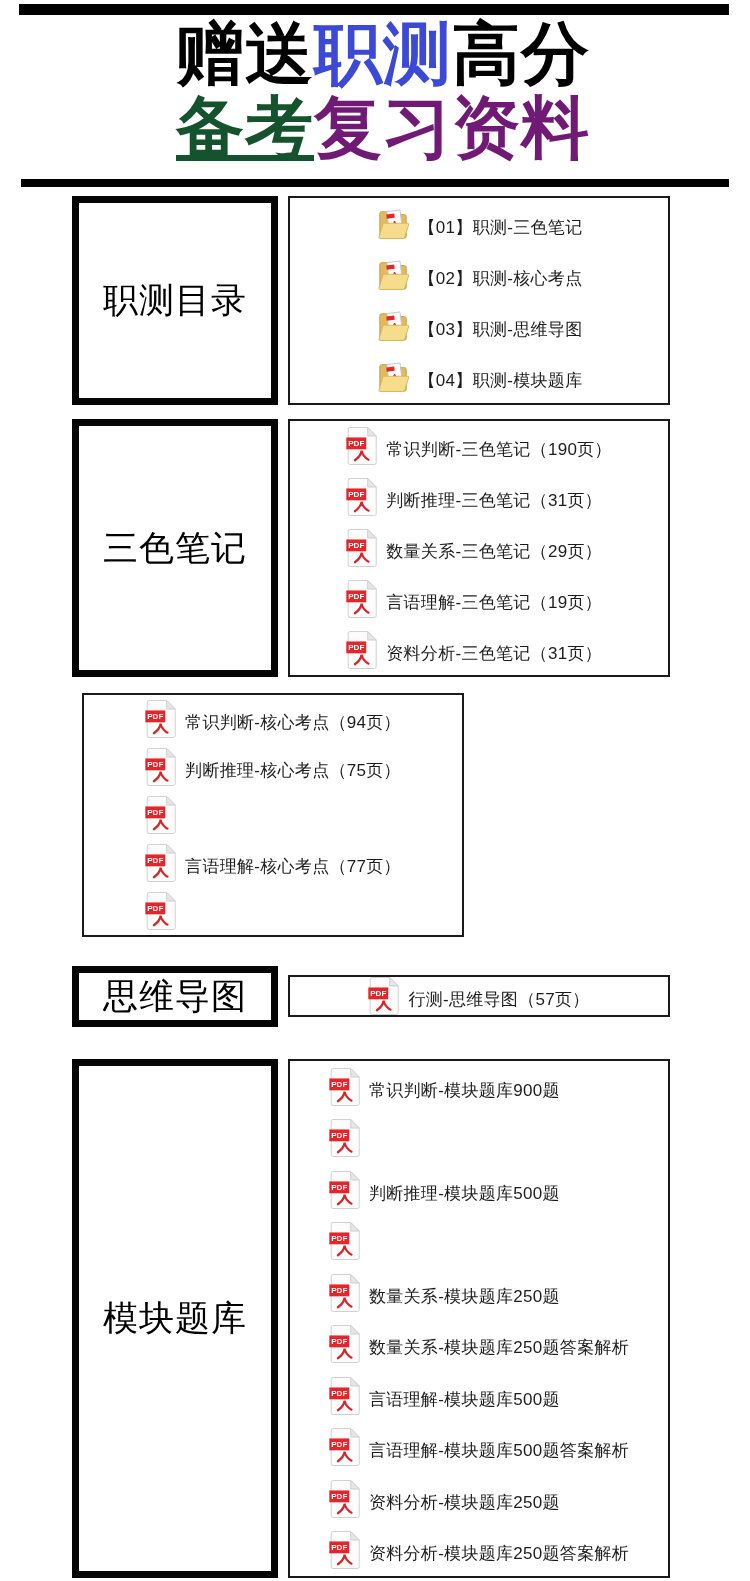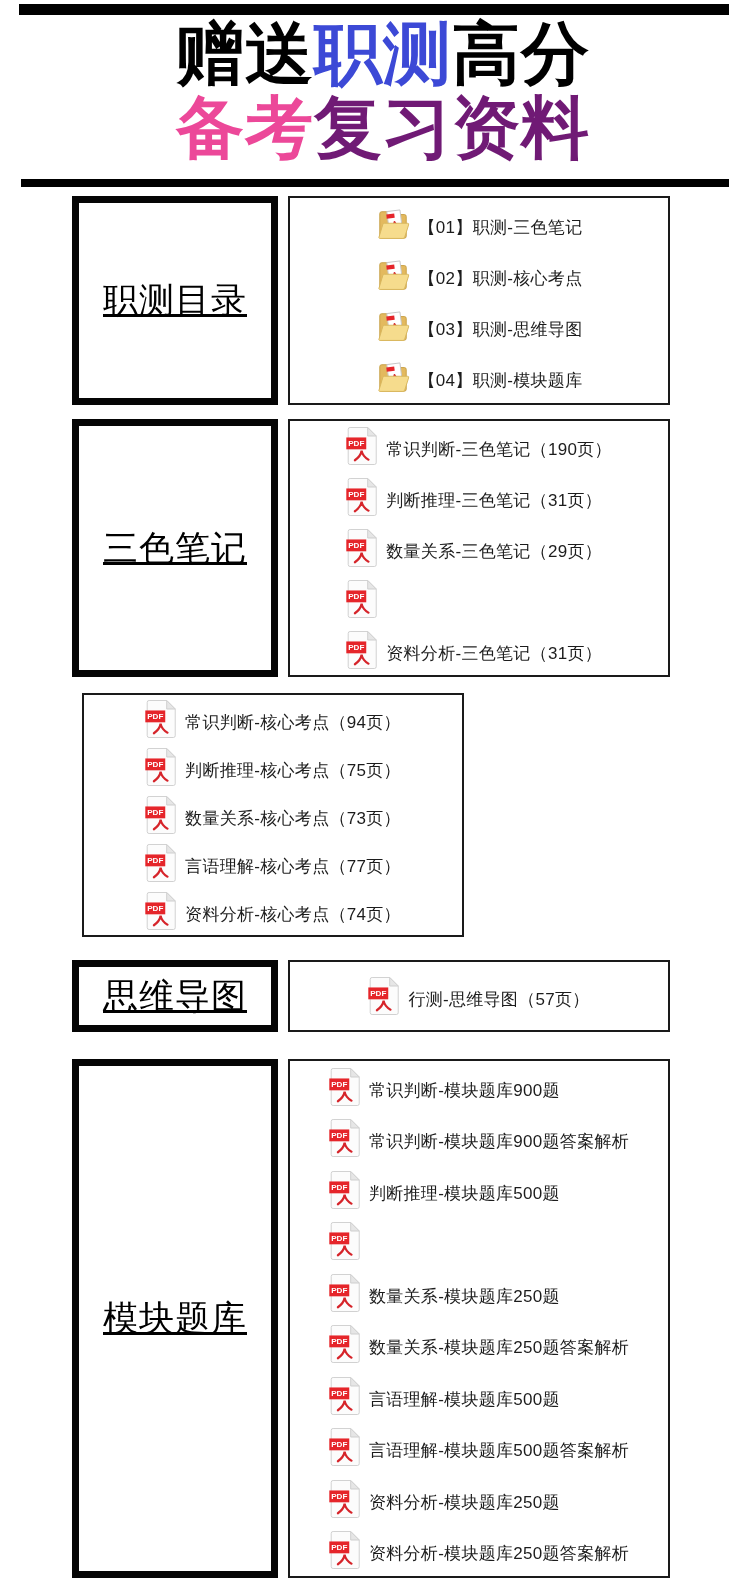--- a/index.html
+++ b/index.html
@@ -21,26 +21,26 @@
   .header-text .seg { font-weight:900; }
   .divider {
     position:absolute; left:21px; top:179px; width:708px; height:8px;
     background:#000;
   }
   .sections { position:absolute; left:72px; top:196px; width:598px; }
   .section { display:flex; }
   .section:nth-of-type(1) { height:209px; margin-bottom:14px; }
   .section:nth-of-type(2) { height:258px; margin-bottom:16px; }
   .section:nth-of-type(3) { height:244px; margin-bottom:23px; }
-  .section:nth-of-type(4) { height:72px;  margin-bottom:27px; }
+  .section:nth-of-type(4) { height:72px;  margin-bottom:27px;align-items:center; }
   .section:nth-of-type(5) { height:519px; margin-bottom:0; }
   .label-box {
     width:206px; flex-shrink:0; box-sizing:border-box;
     border:7px solid #050505; background:#fff;
-    display:flex; align-items:center; justify-content:center;text-decoration:underline;
+    display:flex; align-items:center; justify-content:center;
   }
   .label {
     font-family:"Liberation Serif", serif; font-size:35px; color:#000;
     letter-spacing:1px; white-space:nowrap;
   }
   .list-box {
     margin-left:10px; width:382px; box-sizing:border-box;
     border:2px solid #1a1a1a; background:#fff;
     display:flex; justify-content:center;
   }
@@ -54,21 +54,21 @@
     font-size:17px; color:#1c1c1c; white-space:nowrap; letter-spacing:0.3px;margin-top:7px;
   }
 </style>
 </head>
 <body>
 
 <div class="top-bar"></div>
 
 <div class="header-text">
   <div id="hline1"><span class="seg" style="color: rgb(0, 0, 0);">赠送</span><span class="seg" style="color: rgb(60, 73, 214);">职测</span><span class="seg" style="color: rgb(0, 0, 0);">高分</span></div>
-  <div id="hline2"><span class="seg" style="color: #ec4899;">备考</span><span class="seg" style="color: #701a75;">复习资料</span></div>
+  <div id="hline2"><span class="seg" style="color: #14532d; text-decoration: underline;">备考</span><span class="seg" style="color: #701a75;">复习资料</span></div>
 </div>
 
 <div class="divider"></div>
 
 <div class="sections" id="sections">
   <div class="section">
     <div class="label-box">
       <div class="label">职测目录</div>
     </div>
     <div class="list-box">
@@ -168,20 +168,21 @@
   </div>
 
   <div class="row">
     <svg width="31" height="38" viewBox="0 0 32 40">
       <path d="M4 0.5 H22.5 L31.5 9.5 V37.5 A2 2 0 0 1 29.5 39.5 H4 A2 2 0 0 1 2 37.5 V2.5 A2 2 0 0 1 4 0.5 Z" fill="#fcfcfc" stroke="#cfcfcf"></path>
       <path d="M22.5 0.5 V9.5 H31.5 Z" fill="#e6e6e6" stroke="#cfcfcf"></path>
       <rect x="0" y="11" width="21" height="12.5" fill="#e5252a"></rect>
       <text x="10.5" y="20.4" font-size="8.5" font-family="Liberation Sans, sans-serif" font-weight="bold" fill="#ffffff" text-anchor="middle">PDF</text>
       <path d="M9 35 C13 32.3 15.6 28 16.1 25 C16.6 28.6 19.8 32.8 23.4 34.4" stroke="#d6242a" stroke-width="2.3" fill="none" stroke-linecap="round"></path>
     </svg>
+    <span class="file-name">言语理解-三色笔记（19页）</span>
   </div>
 
   <div class="row">
     <svg width="31" height="38" viewBox="0 0 32 40">
       <path d="M4 0.5 H22.5 L31.5 9.5 V37.5 A2 2 0 0 1 29.5 39.5 H4 A2 2 0 0 1 2 37.5 V2.5 A2 2 0 0 1 4 0.5 Z" fill="#fcfcfc" stroke="#cfcfcf"></path>
       <path d="M22.5 0.5 V9.5 H31.5 Z" fill="#e6e6e6" stroke="#cfcfcf"></path>
       <rect x="0" y="11" width="21" height="12.5" fill="#e5252a"></rect>
       <text x="10.5" y="20.4" font-size="8.5" font-family="Liberation Sans, sans-serif" font-weight="bold" fill="#ffffff" text-anchor="middle">PDF</text>
       <path d="M9 35 C13 32.3 15.6 28 16.1 25 C16.6 28.6 19.8 32.8 23.4 34.4" stroke="#d6242a" stroke-width="2.3" fill="none" stroke-linecap="round"></path>
     </svg>
@@ -217,21 +218,20 @@
   </div>
 
   <div class="row">
     <svg width="31" height="38" viewBox="0 0 32 40">
       <path d="M4 0.5 H22.5 L31.5 9.5 V37.5 A2 2 0 0 1 29.5 39.5 H4 A2 2 0 0 1 2 37.5 V2.5 A2 2 0 0 1 4 0.5 Z" fill="#fcfcfc" stroke="#cfcfcf"></path>
       <path d="M22.5 0.5 V9.5 H31.5 Z" fill="#e6e6e6" stroke="#cfcfcf"></path>
       <rect x="0" y="11" width="21" height="12.5" fill="#e5252a"></rect>
       <text x="10.5" y="20.4" font-size="8.5" font-family="Liberation Sans, sans-serif" font-weight="bold" fill="#ffffff" text-anchor="middle">PDF</text>
       <path d="M9 35 C13 32.3 15.6 28 16.1 25 C16.6 28.6 19.8 32.8 23.4 34.4" stroke="#d6242a" stroke-width="2.3" fill="none" stroke-linecap="round"></path>
     </svg>
-    <span class="file-name">数量关系-核心考点（73页）</span>
   </div>
 
   <div class="row">
     <svg width="31" height="38" viewBox="0 0 32 40">
       <path d="M4 0.5 H22.5 L31.5 9.5 V37.5 A2 2 0 0 1 29.5 39.5 H4 A2 2 0 0 1 2 37.5 V2.5 A2 2 0 0 1 4 0.5 Z" fill="#fcfcfc" stroke="#cfcfcf"></path>
       <path d="M22.5 0.5 V9.5 H31.5 Z" fill="#e6e6e6" stroke="#cfcfcf"></path>
       <rect x="0" y="11" width="21" height="12.5" fill="#e5252a"></rect>
       <text x="10.5" y="20.4" font-size="8.5" font-family="Liberation Sans, sans-serif" font-weight="bold" fill="#ffffff" text-anchor="middle">PDF</text>
       <path d="M9 35 C13 32.3 15.6 28 16.1 25 C16.6 28.6 19.8 32.8 23.4 34.4" stroke="#d6242a" stroke-width="2.3" fill="none" stroke-linecap="round"></path>
     </svg>
@@ -239,21 +239,20 @@
   </div>
 
   <div class="row">
     <svg width="31" height="38" viewBox="0 0 32 40">
       <path d="M4 0.5 H22.5 L31.5 9.5 V37.5 A2 2 0 0 1 29.5 39.5 H4 A2 2 0 0 1 2 37.5 V2.5 A2 2 0 0 1 4 0.5 Z" fill="#fcfcfc" stroke="#cfcfcf"></path>
       <path d="M22.5 0.5 V9.5 H31.5 Z" fill="#e6e6e6" stroke="#cfcfcf"></path>
       <rect x="0" y="11" width="21" height="12.5" fill="#e5252a"></rect>
       <text x="10.5" y="20.4" font-size="8.5" font-family="Liberation Sans, sans-serif" font-weight="bold" fill="#ffffff" text-anchor="middle">PDF</text>
       <path d="M9 35 C13 32.3 15.6 28 16.1 25 C16.6 28.6 19.8 32.8 23.4 34.4" stroke="#d6242a" stroke-width="2.3" fill="none" stroke-linecap="round"></path>
     </svg>
-    <span class="file-name">资料分析-核心考点（74页）</span>
   </div>
 </div>
     </div>
   </div>
 
   <div class="section">
     <div class="label-box">
       <div class="label">思维导图</div>
     </div>
     <div class="list-box">
@@ -290,21 +289,20 @@
   </div>
 
   <div class="row">
     <svg width="31" height="38" viewBox="0 0 32 40">
       <path d="M4 0.5 H22.5 L31.5 9.5 V37.5 A2 2 0 0 1 29.5 39.5 H4 A2 2 0 0 1 2 37.5 V2.5 A2 2 0 0 1 4 0.5 Z" fill="#fcfcfc" stroke="#cfcfcf"></path>
       <path d="M22.5 0.5 V9.5 H31.5 Z" fill="#e6e6e6" stroke="#cfcfcf"></path>
       <rect x="0" y="11" width="21" height="12.5" fill="#e5252a"></rect>
       <text x="10.5" y="20.4" font-size="8.5" font-family="Liberation Sans, sans-serif" font-weight="bold" fill="#ffffff" text-anchor="middle">PDF</text>
       <path d="M9 35 C13 32.3 15.6 28 16.1 25 C16.6 28.6 19.8 32.8 23.4 34.4" stroke="#d6242a" stroke-width="2.3" fill="none" stroke-linecap="round"></path>
     </svg>
-    <span class="file-name">常识判断-模块题库900题答案解析</span>
   </div>
 
   <div class="row">
     <svg width="31" height="38" viewBox="0 0 32 40">
       <path d="M4 0.5 H22.5 L31.5 9.5 V37.5 A2 2 0 0 1 29.5 39.5 H4 A2 2 0 0 1 2 37.5 V2.5 A2 2 0 0 1 4 0.5 Z" fill="#fcfcfc" stroke="#cfcfcf"></path>
       <path d="M22.5 0.5 V9.5 H31.5 Z" fill="#e6e6e6" stroke="#cfcfcf"></path>
       <rect x="0" y="11" width="21" height="12.5" fill="#e5252a"></rect>
       <text x="10.5" y="20.4" font-size="8.5" font-family="Liberation Sans, sans-serif" font-weight="bold" fill="#ffffff" text-anchor="middle">PDF</text>
       <path d="M9 35 C13 32.3 15.6 28 16.1 25 C16.6 28.6 19.8 32.8 23.4 34.4" stroke="#d6242a" stroke-width="2.3" fill="none" stroke-linecap="round"></path>
     </svg>

